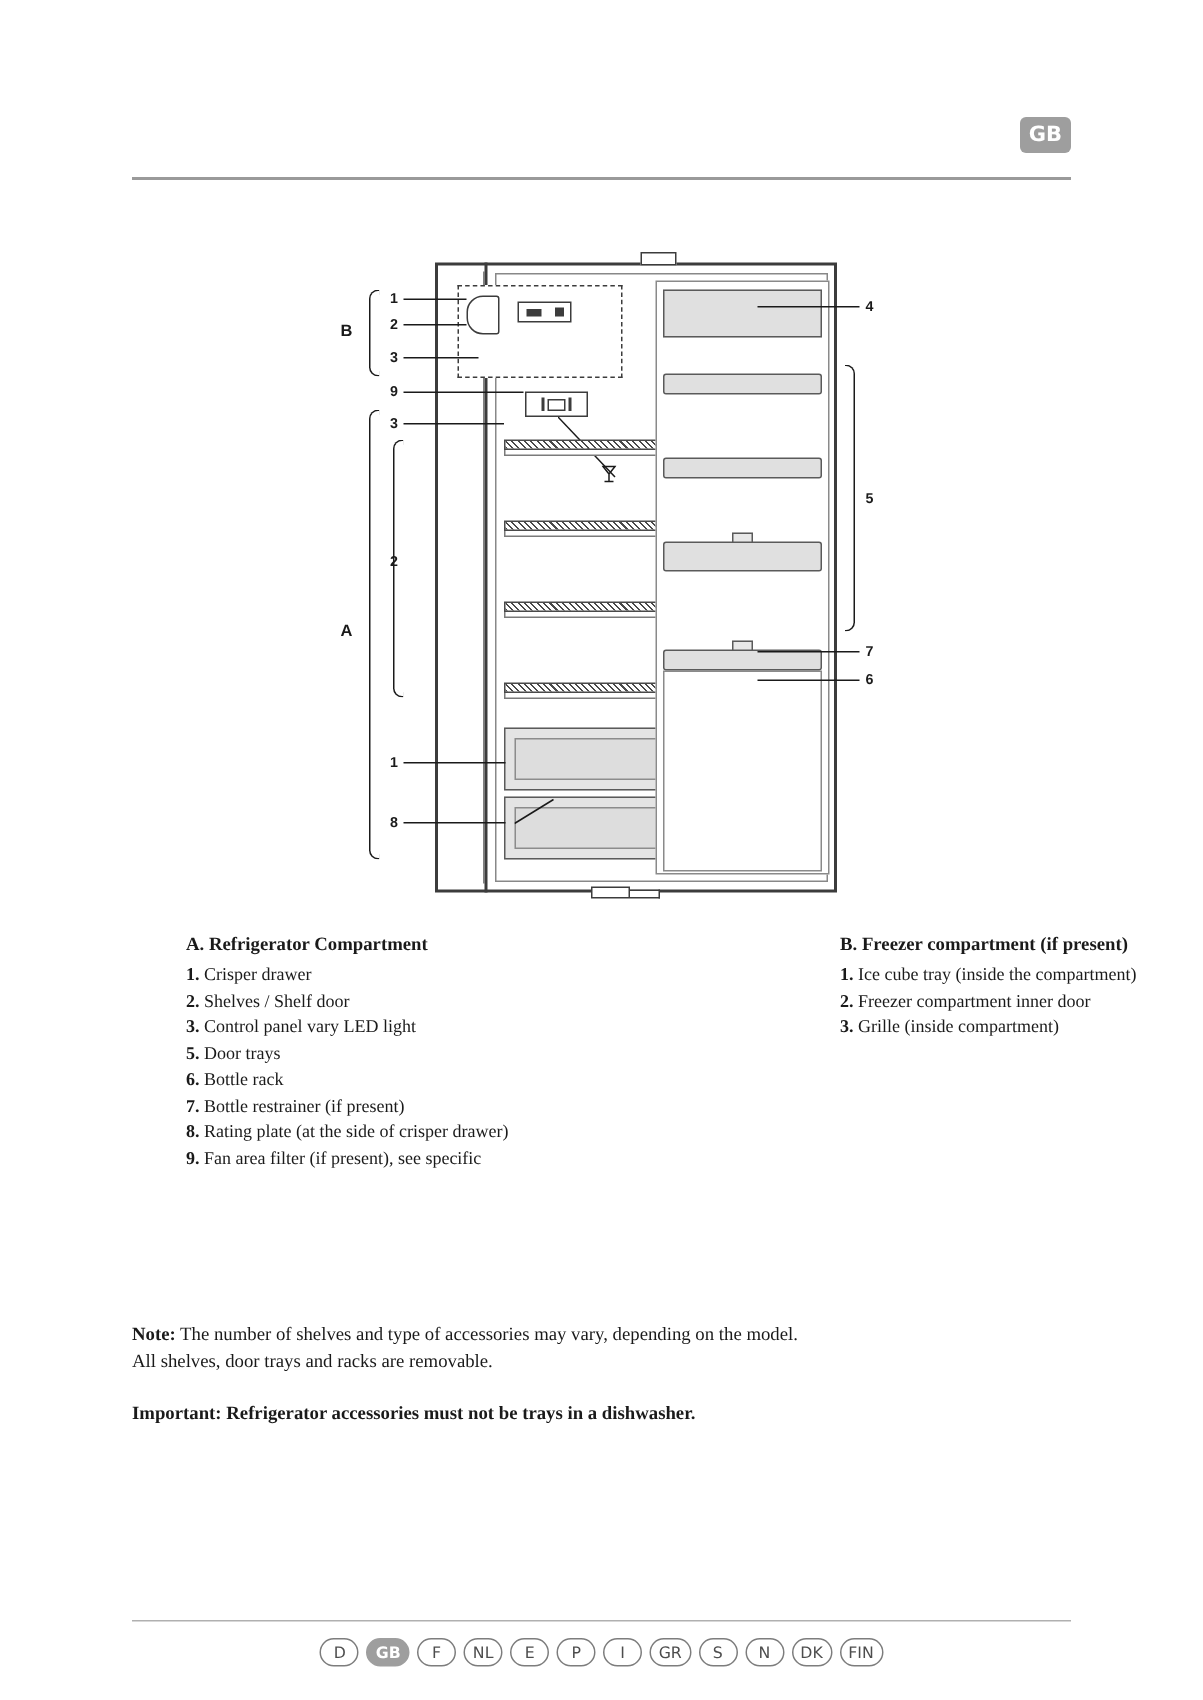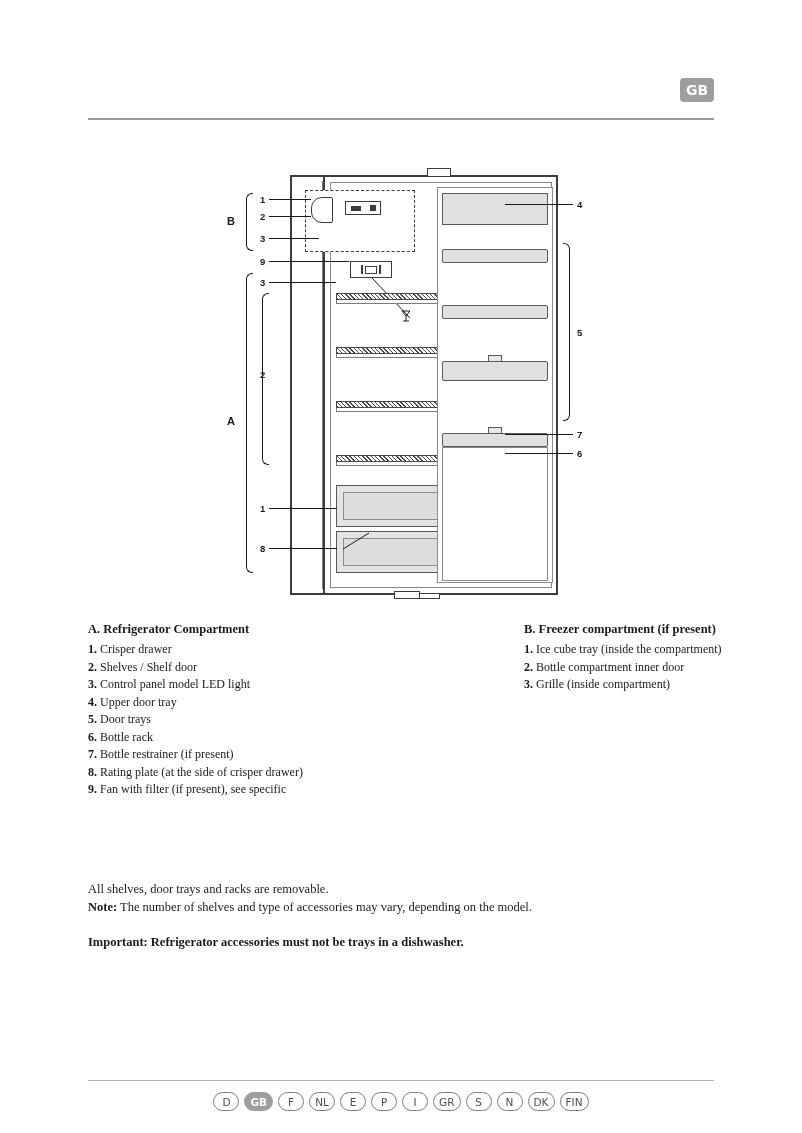--- a/index.html
+++ b/index.html
@@ -318,20 +318,21 @@
   
   .legend {
     position: absolute;
     left: 88px;
     top: 622px;
     width: 626px;
   }
   .legend-col {
     position: absolute;
     top: 0;
+    margin-left: 36px;
   }
   .legend-col.left { left: 0; width: 320px; }
   .legend-col.right { left: 436px; width: 280px; }
   .legend-head {
     font-size: 12.5px;
     font-weight: bold;
     margin-bottom: 4px;
     font-family: "Liberation Serif", serif;
   }
   .legend-list { list-style: none; margin: 0; padding: 0; }
@@ -506,42 +507,41 @@
   <div class="callout" style="left:372px; top:283px">6</div>
   <div class="lead" style="left:300px; top:288px; width:68px"></div>
 </div>
 
 <div class="legend">
   <div class="legend-col left">
     <div class="legend-head">A. Refrigerator Compartment</div>
     <ul class="legend-list">
       <li><b>1.</b> <span>Crisper drawer</span></li>
       <li><b>2.</b> <span>Shelves / Shelf door</span></li>
-      <li><b>3.</b> <span>Control panel model LED light</span></li>
-      <li><b>4.</b> <span>Upper door tray</span></li>
+      <li><b>3.</b> <span>Control panel vary LED light</span></li>
       <li><b>5.</b> <span>Door trays</span></li>
       <li><b>6.</b> <span>Bottle rack</span></li>
       <li><b>7.</b> <span>Bottle restrainer (if present)</span></li>
       <li><b>8.</b> <span>Rating plate (at the side of crisper drawer)</span></li>
-      <li><b>9.</b> <span>Fan with filter (if present), see specific</span></li>
+      <li><b>9.</b> <span>Fan area filter (if present), see specific</span></li>
     </ul>
   </div>
   <div class="legend-col right">
     <div class="legend-head">B. Freezer compartment (if present)</div>
     <ul class="legend-list">
       <li><b>1.</b> <span>Ice cube tray (inside the compartment)</span></li>
-      <li><b>2.</b> <span>Bottle compartment inner door</span></li>
+      <li><b>2.</b> <span>Freezer compartment inner door</span></li>
       <li><b>3.</b> <span>Grille (inside compartment)</span></li>
     </ul>
   </div>
 </div>
 
 <div class="notes">
+  <div class="note-line"><b>Note:</b><span> The number of shelves and type of accessories may vary, depending on the model.</span></div>
   <div class="note-line">All shelves, door trays and racks are removable.</div>
-  <div class="note-line"><b>Note:</b><span> The number of shelves and type of accessories may vary, depending on the model.</span></div>
   <div class="important">Important: Refrigerator accessories must not be trays in a dishwasher.</div>
 </div>
 
 <div class="footer-rule"></div>
 <div class="footer-langs">
   <div class="lang-pill">D</div>
   <div class="lang-pill active">GB</div>
   <div class="lang-pill">F</div>
   <div class="lang-pill">NL</div>
   <div class="lang-pill">E</div>

